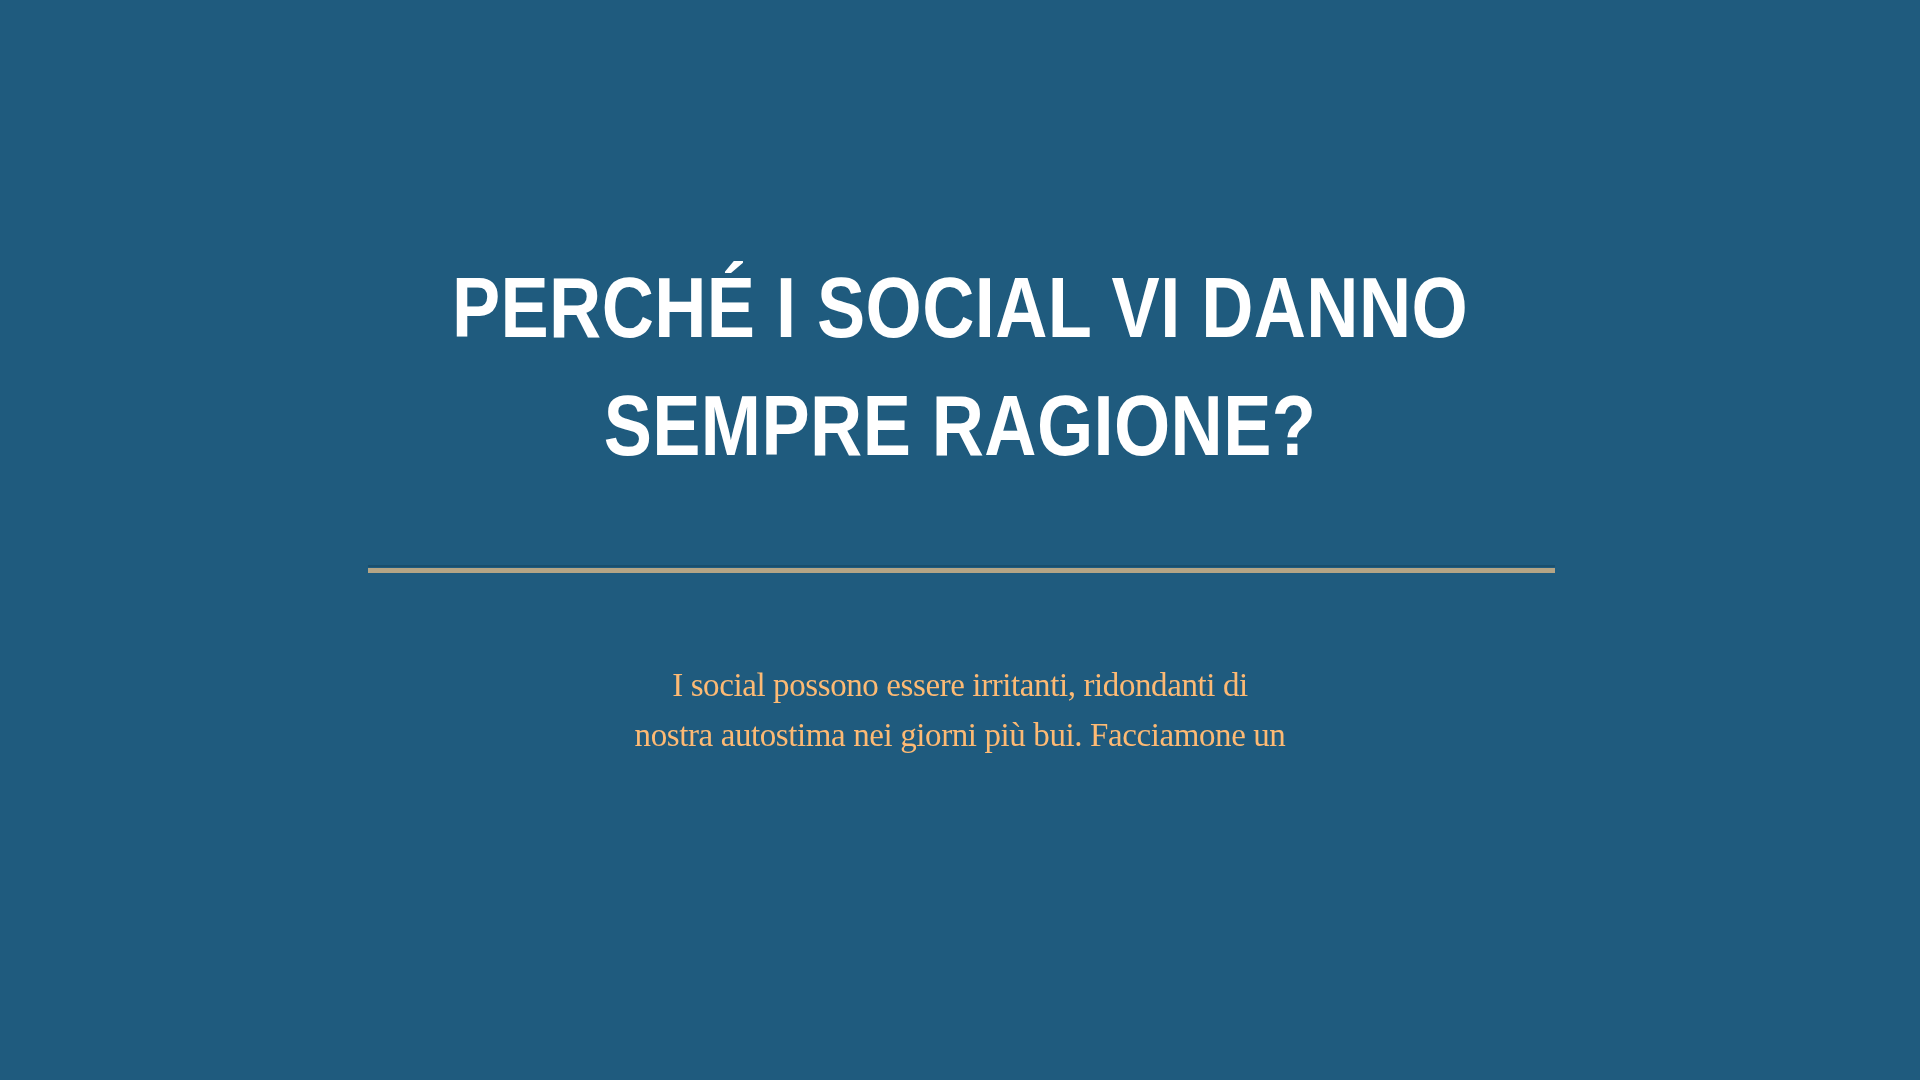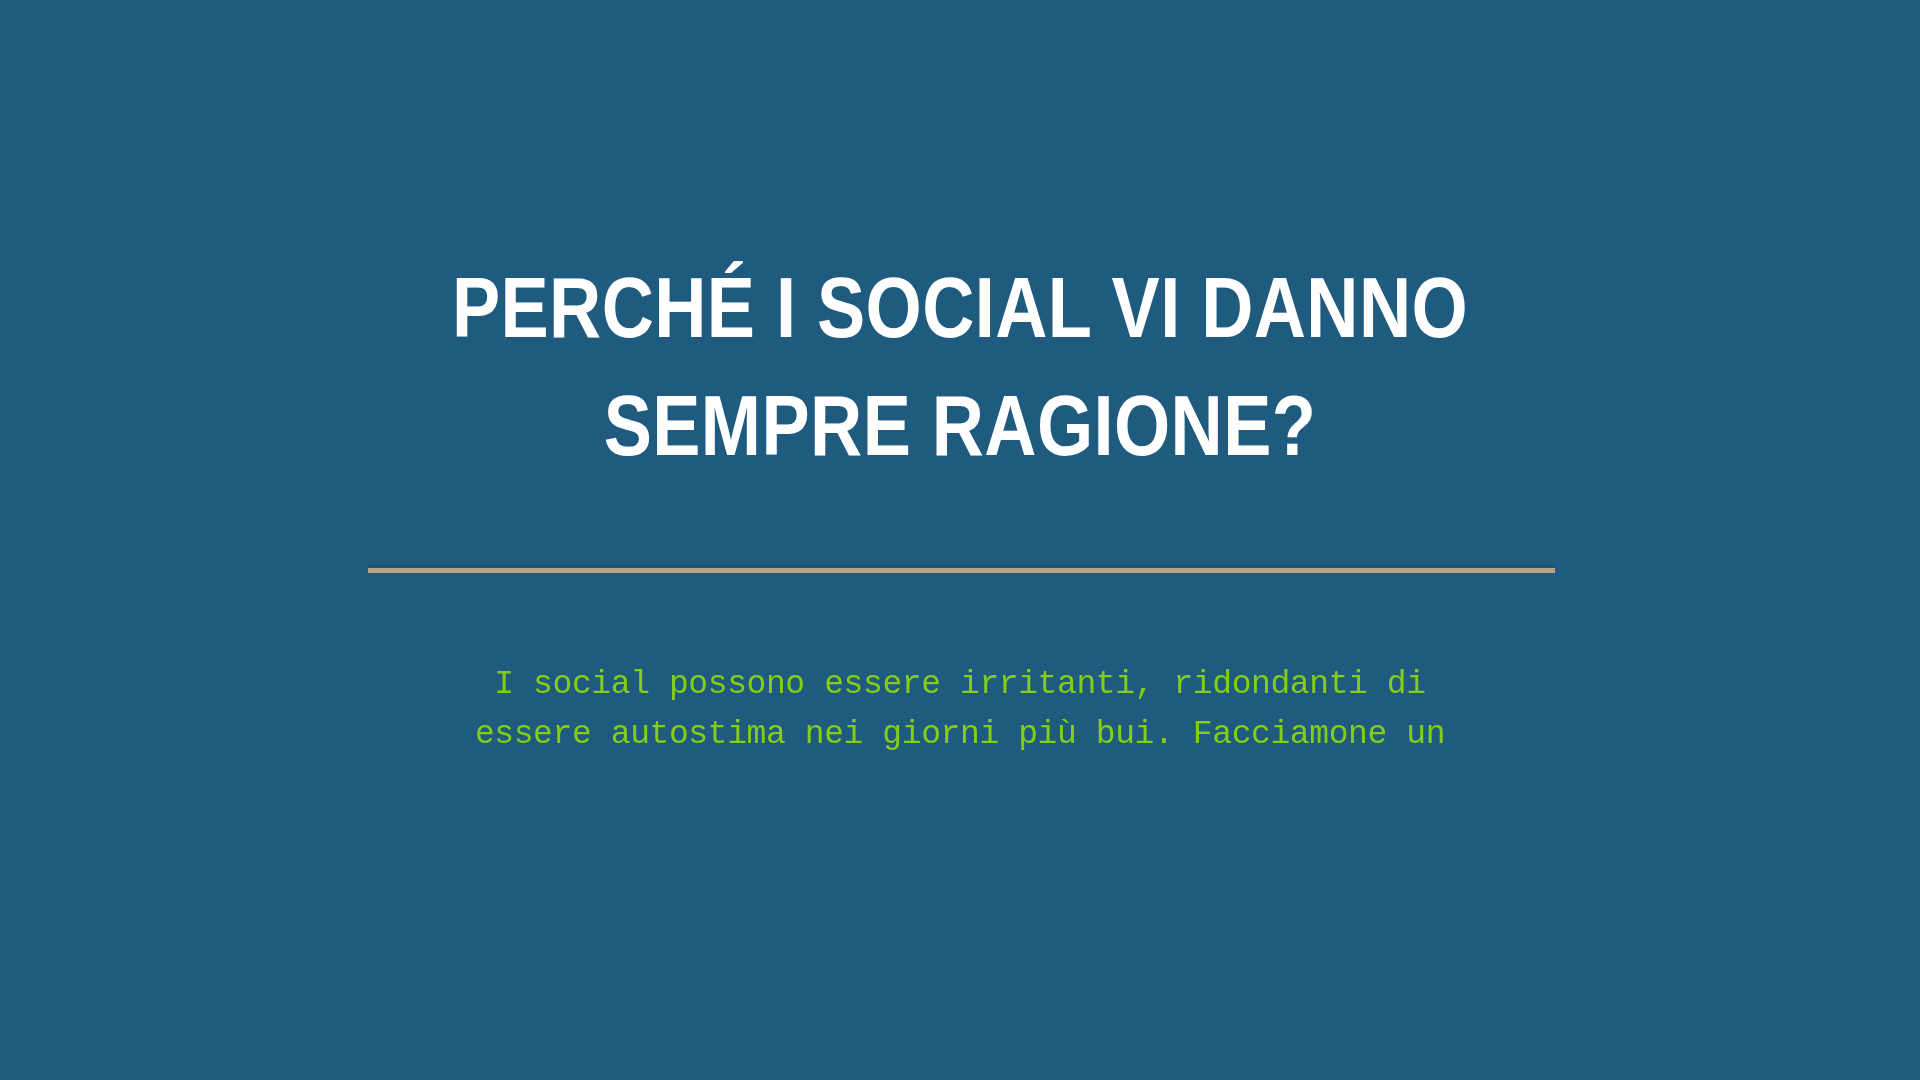--- a/index.html
+++ b/index.html
@@ -73,22 +73,22 @@
   
   .body-block {
     position: absolute;
     left: 330px;
     top: 660px;
     width: 1260px;
     text-align: center;
   }
   .body-line {
     display: block;
-    color: #84cc16;
-    font-family: Liberation Mono, monospace;
+    color: #fdba74;
+    font-family: Liberation Serif, serif;
     font-size: 33px;
     font-weight: normal;
     line-height: 50px;
     letter-spacing: -0.4px;
     white-space: pre;
   }
 </style>
 </head>
 <body>
 
@@ -99,16 +99,16 @@
     <span class="title-line">SEMPRE RAGIONE?</span>
   </div>
 
   <div class="divider-wrap">
     <div class="divider-shadow"></div>
     <div class="divider-rule"></div>
   </div>
 
   <div class="body-block">
     <span class="body-line">I social possono essere irritanti, ridondanti di</span>
-    <span class="body-line">essere autostima nei giorni più bui. Facciamone un</span>
+    <span class="body-line">nostra autostima nei giorni più bui. Facciamone un</span>
   </div>
 
 </div>
 
 </body></html>

